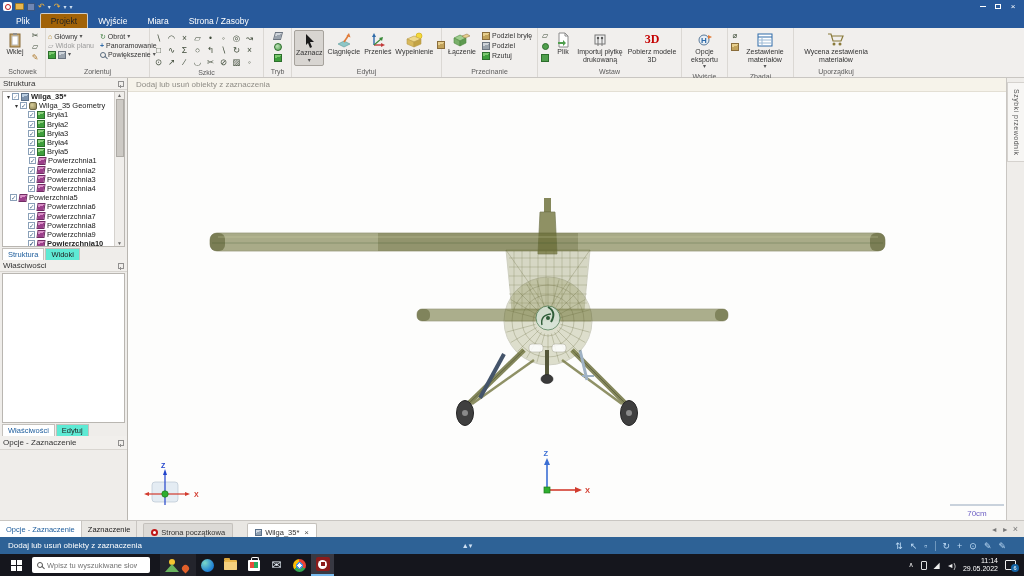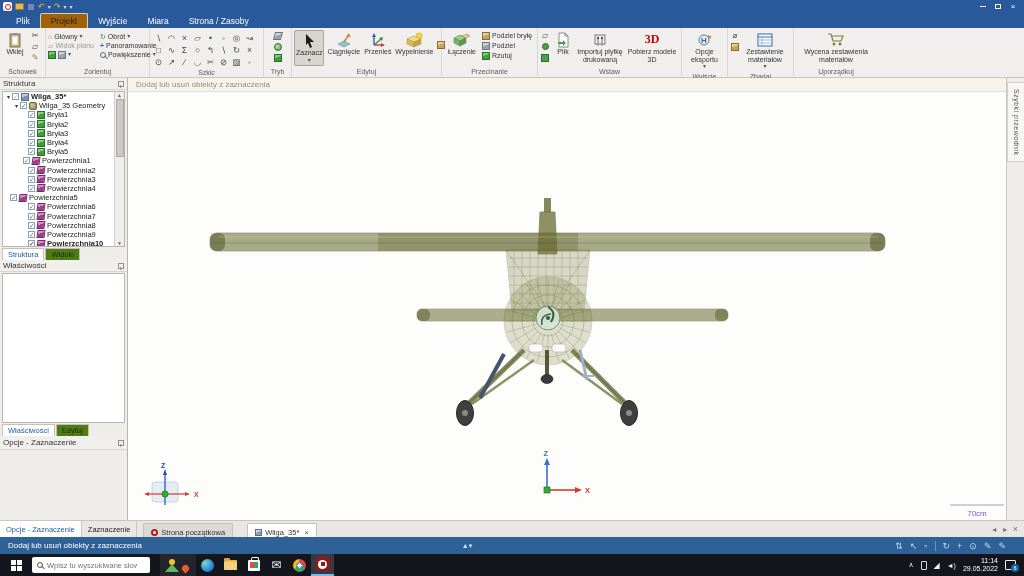--- a/index.html
+++ b/index.html
@@ -63,21 +63,21 @@
 .tico{width:8px;height:8px;margin-right:2px;flex:0 0 auto;}
 .tico.asm{background:linear-gradient(160deg,#bcd0e4 40%,#7d93ad 41%);border:1px solid #5a7089;}
 .tico.geo{background:radial-gradient(circle at 35% 35%,#d9cf9a,#8a8054);border:1px solid #6a6240;border-radius:2px;}
 .tico.solid{background:linear-gradient(160deg,#8ed07e 40%,#3f9e3c 41%);border:1px solid #2c6e2c;}
 .tico.surf{background:linear-gradient(160deg,#d98fc6 40%,#a salmon 41%);}
 .tico.surf{background:linear-gradient(160deg,#d98fc6 40%,#9c3f8b 41%);border:1px solid #712c64;transform:skewX(-8deg);}
 .tree-row b{font-weight:bold;}
 .vsb{position:absolute;top:0;right:0;width:10px;height:100%;background:#F0EEEB;border-left:1px solid #D5D2CE;display:flex;flex-direction:column;align-items:center;font-size:5px;color:#666;}
 .vsb .thumb{width:8px;flex:0 0 58px;background:#CDCAC5;border:1px solid #AEABA6;margin-top:1px;}
 .ptabs{height:12px;display:flex;align-items:flex-end;padding-left:2px;gap:1px;}
-.ptab{font-size:7.5px;padding:1px 5px;color:#222;background:#4d7c0f;border:1px solid #C4C1BC;border-bottom:none;}
+.ptab{font-size:7.5px;padding:1px 5px;color:#222;background:#5eead4;border:1px solid #C4C1BC;border-bottom:none;}
 .ptab.active{background:#fff;color:#1c5c9c;}
 .propbox{height:150px;background:#fff;border:1px solid #B9B6B1;margin:1px 2px;}
 .fill{flex:1;}
 
 
 .viewport{width:878px;height:100%;background:#FDFDFC;position:relative;}
 .hintbar{height:14px;background:#F6F3EA;border-bottom:1px solid #E3DFD4;display:flex;align-items:center;padding-left:8px;font-size:8px;color:#8f8d86;}
 .canvas{position:absolute;top:14px;left:0;width:878px;height:428px;}
 .rightstrip{width:18px;height:100%;background:#EFEDEA;border-left:1px solid #C9C6C2;}
 .vtab{margin-top:4px;background:#F7F6F4;border:1px solid #D5D2CE;border-right:none;padding:6px 1px;display:flex;justify-content:center;}
@@ -515,21 +515,21 @@
               <span class="cb">✓</span>
               <span class="tico solid"></span>
               <span>Bryła4</span>
             </div>
             <div class="tree-row" style="padding-left: 18px;">
               <span class="expander"></span>
               <span class="cb">✓</span>
               <span class="tico solid"></span>
               <span>Bryła5</span>
             </div>
-            <div class="tree-row" style="padding-left: 13px;">
+            <div class="tree-row" style="padding-left: 19px;">
               <span class="expander"></span>
               <span class="cb">✓</span>
               <span class="tico surf"></span>
               <span>Powierzchnia1</span>
             </div>
             <div class="tree-row" style="padding-left: 18px;">
               <span class="expander"></span>
               <span class="cb">✓</span>
               <span class="tico surf"></span>
               <span>Powierzchnia2</span>

